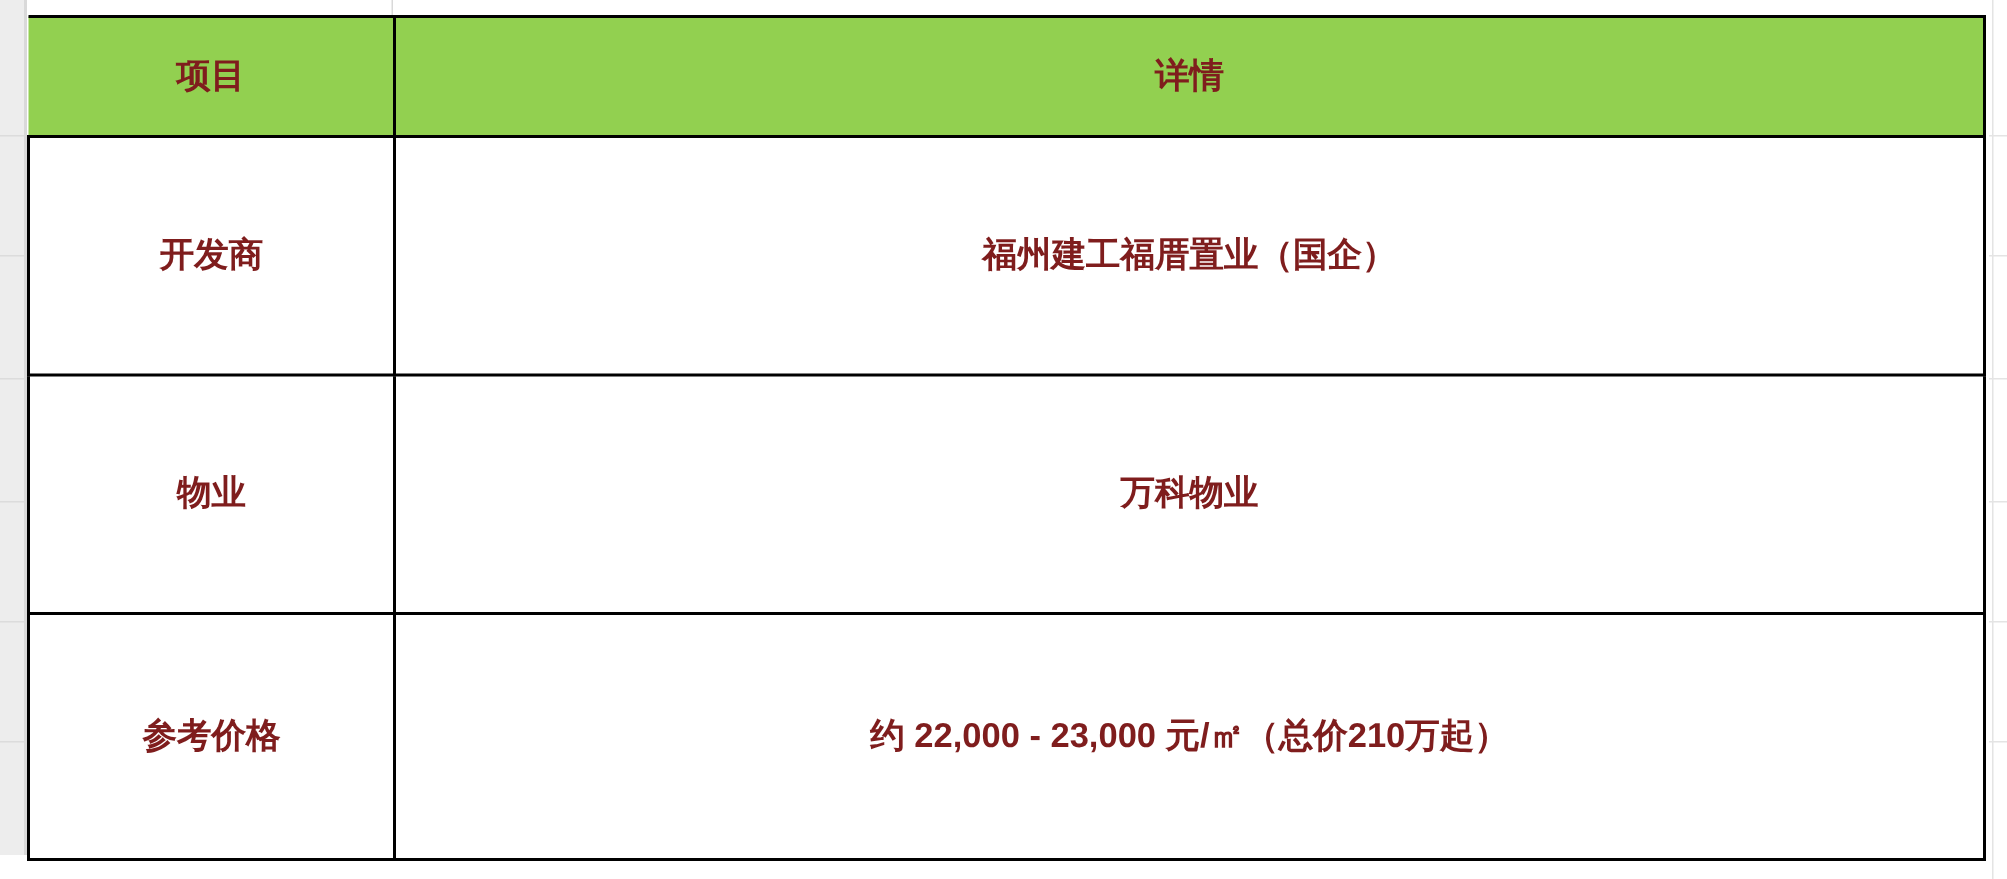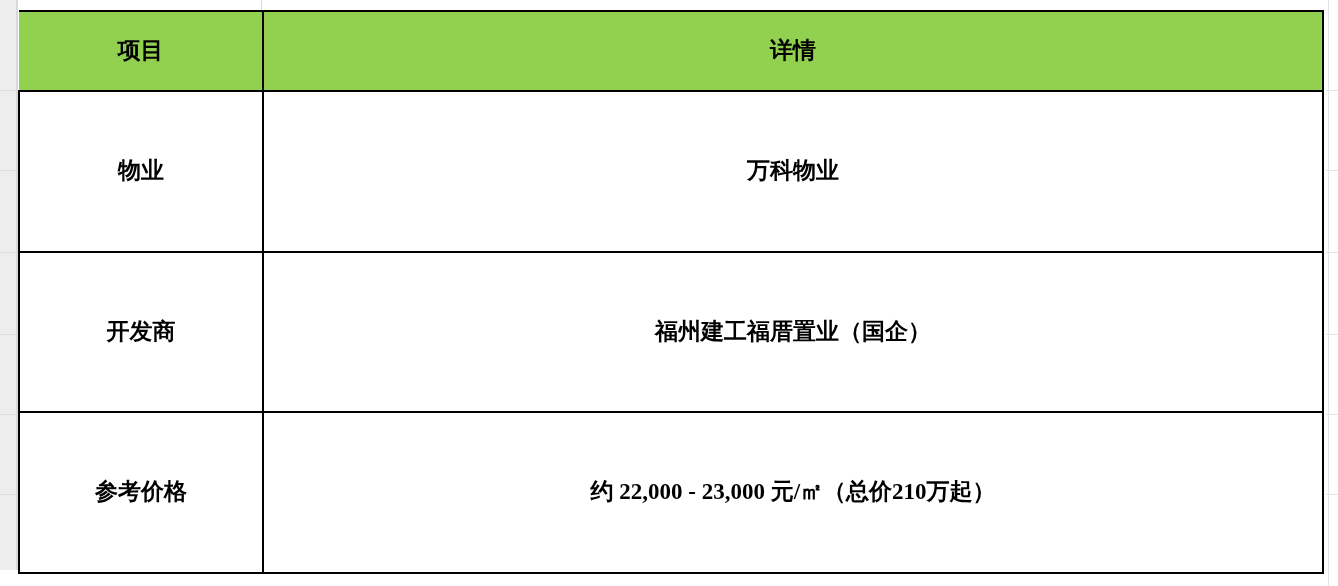--- a/index.html
+++ b/index.html
@@ -52,32 +52,32 @@
     width: 1306px; height: 564px;
     border-collapse: collapse;
     table-layout: fixed;
   }
   .info-table col.c1 { width: 244px; }
   .info-table th, .info-table td {
     border: 2px solid #000000;
     text-align: center;
     vertical-align: middle;
     padding: 0;
-    color: #000000;
+    color: #7f1d1d;
     font-weight: 700;
     font-size: 23px;
     line-height: 1.25;
   }
   .info-table thead tr { height: 80px; }
   .info-table thead th {
     background: #92d050;
   }
   .info-table thead th.first { border-left: none; }
   .num {
-    font-family: Liberation Serif, serif;
+    font-family: Liberation Sans, sans-serif;
   }
 </style>
 </head>
 <body>
 
 <div class="canvas">
 
   <div class="left-strip">
     <div class="strip-line" style="top:90px"></div>
     <div class="strip-line" style="top:170px"></div>
@@ -102,26 +102,26 @@
         <col class="c2">
       </colgroup>
     <thead>
       <tr>
         <th class="first">项目</th>
         <th>详情</th>
       </tr>
     </thead>
     <tbody>
         <tr>
+          <th>开发商</th>
+          <td><span>福州建工福厝置业（国企）</span></td>
+        </tr>
+        <tr>
           <th>物业</th>
           <td><span>万科物业</span></td>
-        </tr>
-        <tr>
-          <th>开发商</th>
-          <td><span>福州建工福厝置业（国企）</span></td>
         </tr>
         <tr>
           <th>参考价格</th>
           <td><span>约</span><span class="num"> 22,000 - 23,000 </span><span>元</span><span class="num">/㎡</span><span>（总价</span><span class="num">210</span><span>万起）</span></td>
         </tr>
       </tbody>
   </table>
 
 </div>
 

